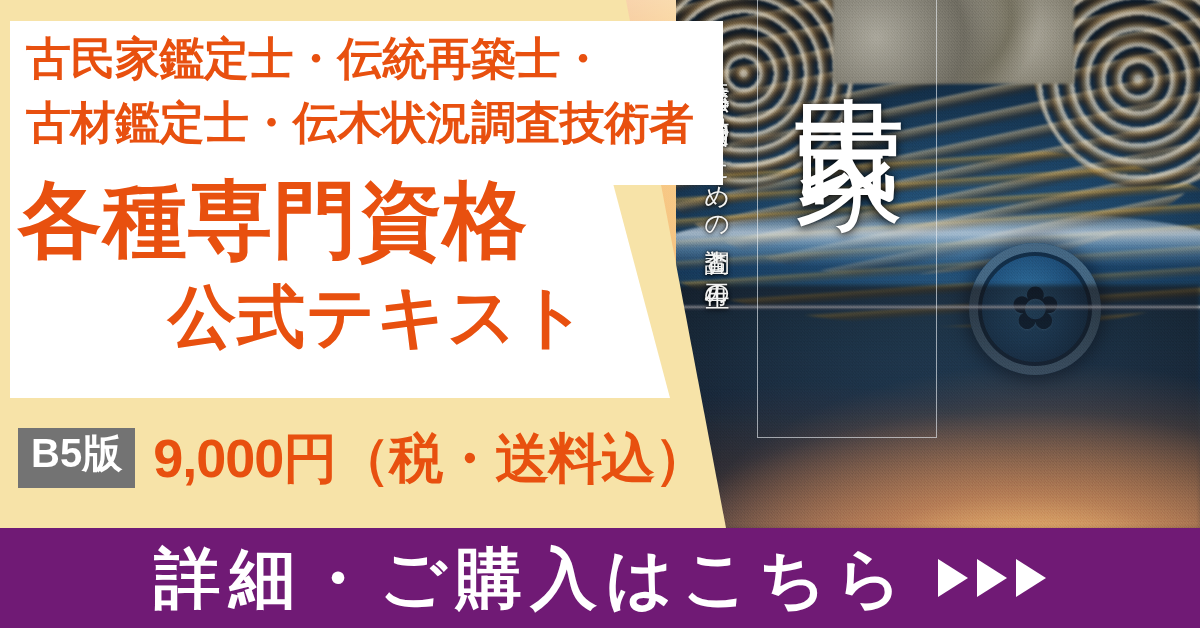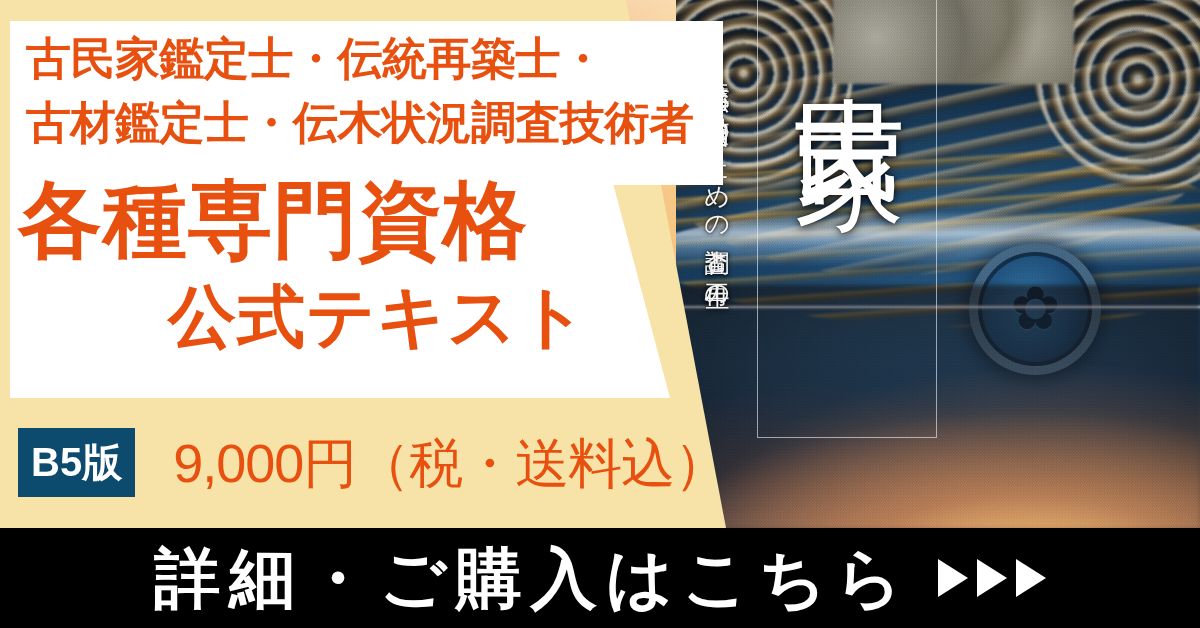--- a/index.html
+++ b/index.html
@@ -220,35 +220,34 @@
     color:#E8500F; font-size:68px; line-height:1; font-weight:700;
     letter-spacing:1px;
   }
 
   
   #price-row{
     position:absolute; left:18px; top:428px;
     display:flex; align-items:center; gap:18px;
   }
   #size-badge{
-    background:#0c4a6e; color:#FFFFFF;
+    background:#737373; color:#FFFFFF;
     font-size:40px; font-weight:700; line-height:1;
-    padding:14px 13px 15px 13px;
+    padding:5px 13px 15px 13px;
     letter-spacing:0px;
   }
   #price-text{
-    color:#E8500F; font-size:54px; font-weight:400; line-height:1;
+    color:#E8500F; font-size:54px; font-weight:700; line-height:1;
     letter-spacing:-1px;
-    margin-left:20px;
   }
 
   
   #cta-bar{
     position:absolute; left:0; top:528px; width:1200px; height:100px;
-    background:#000000;
+    background:#701a75;
     display:flex; align-items:center; justify-content:center;
     gap:26px;
   }
   #cta-label{
     color:#FFFFFF; font-size:66px; font-weight:700; line-height:1;
     letter-spacing:9px;
   }
   #cta-arrows{ display:flex; align-items:center; gap:9px; }
   .cta-arrow{
     width:0; height:0;

